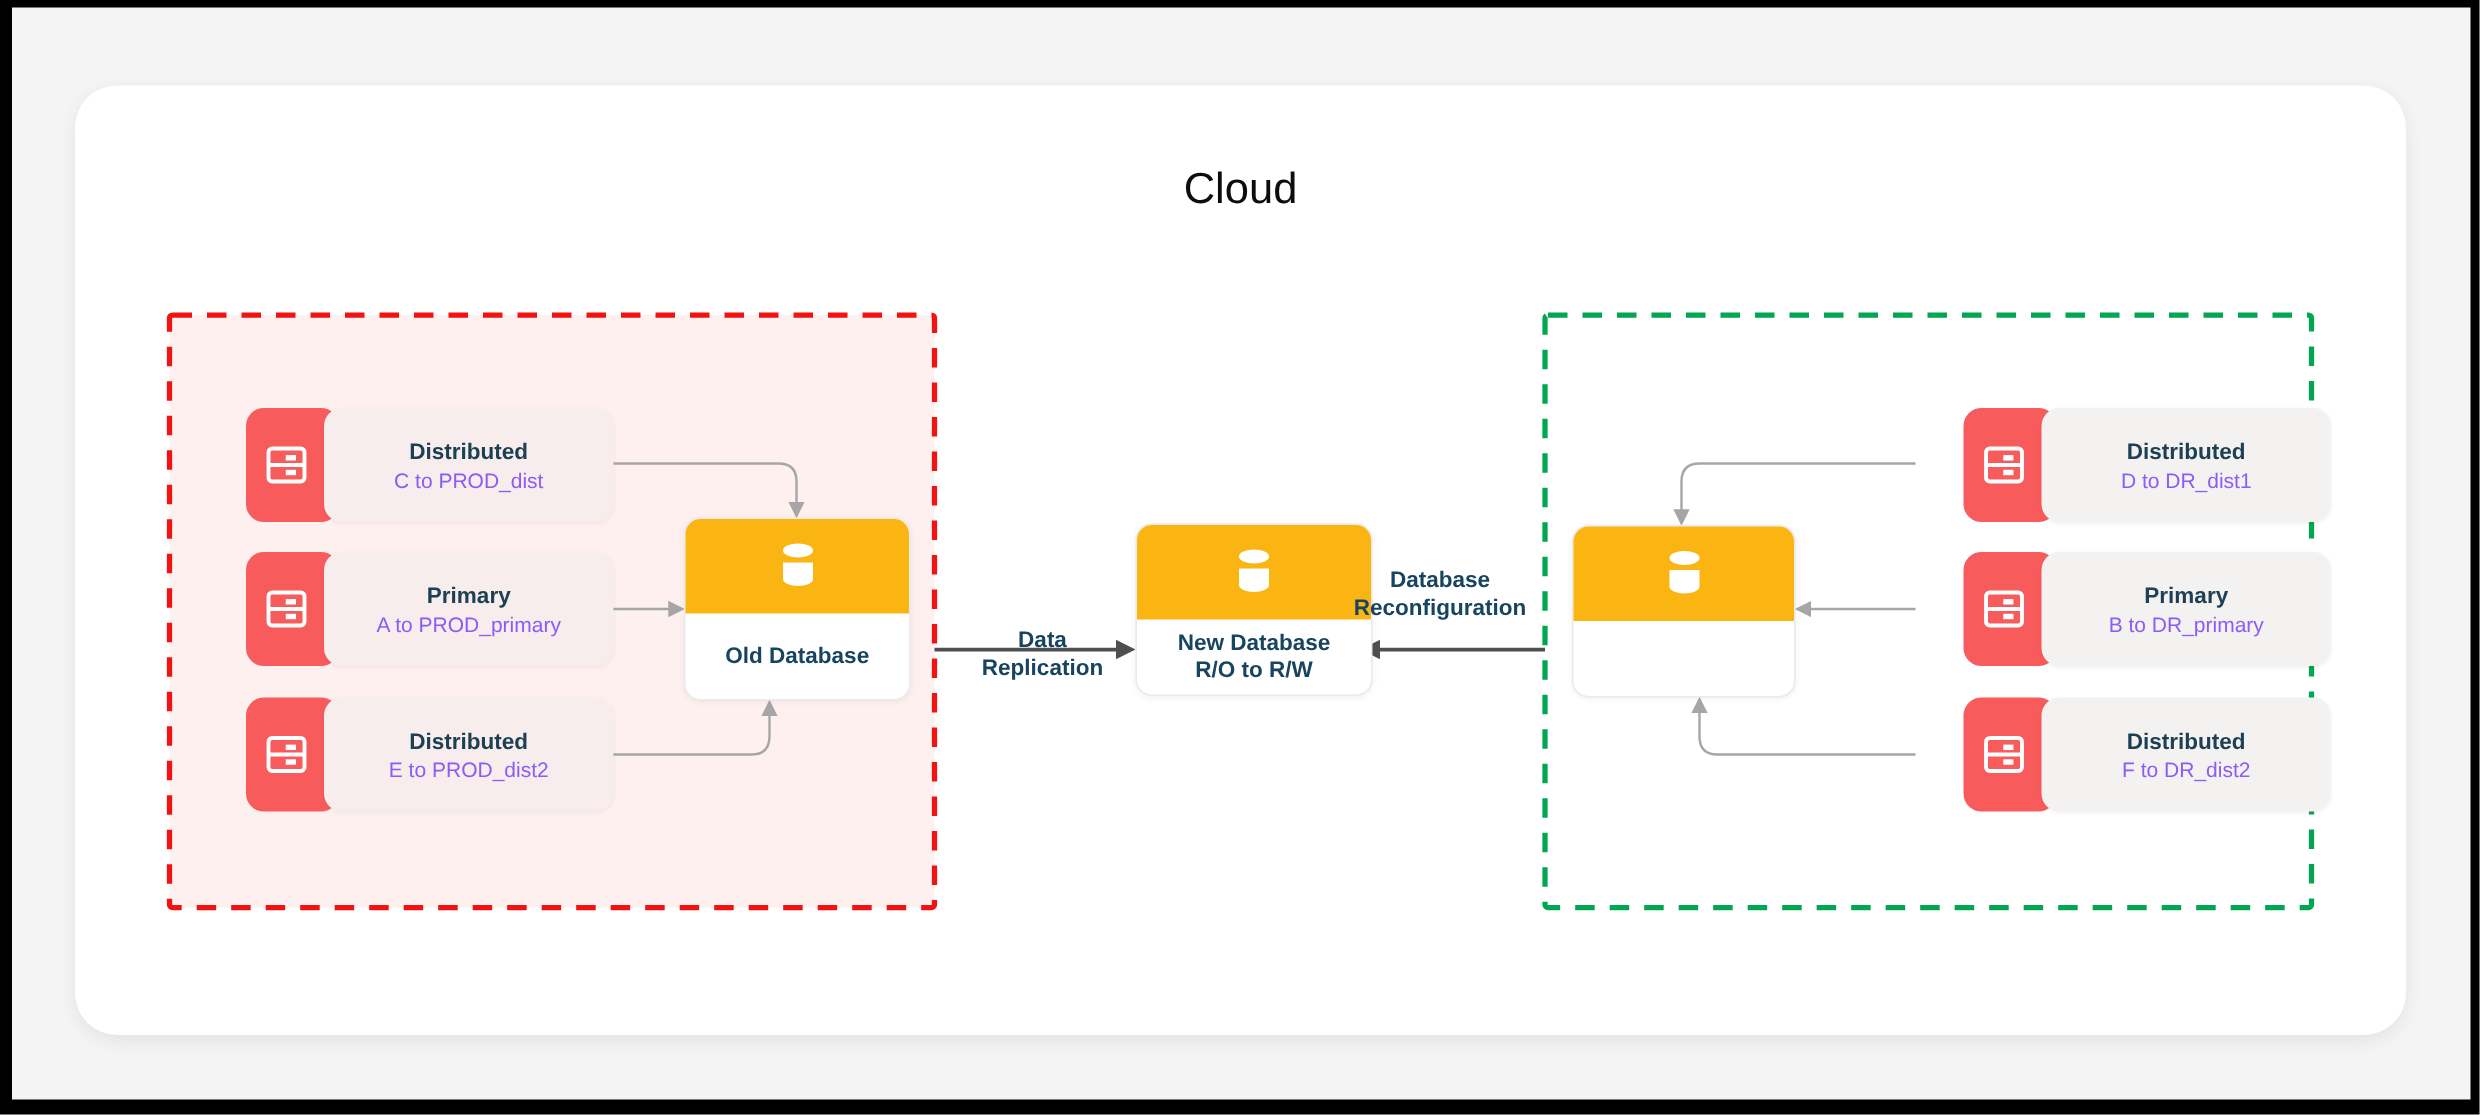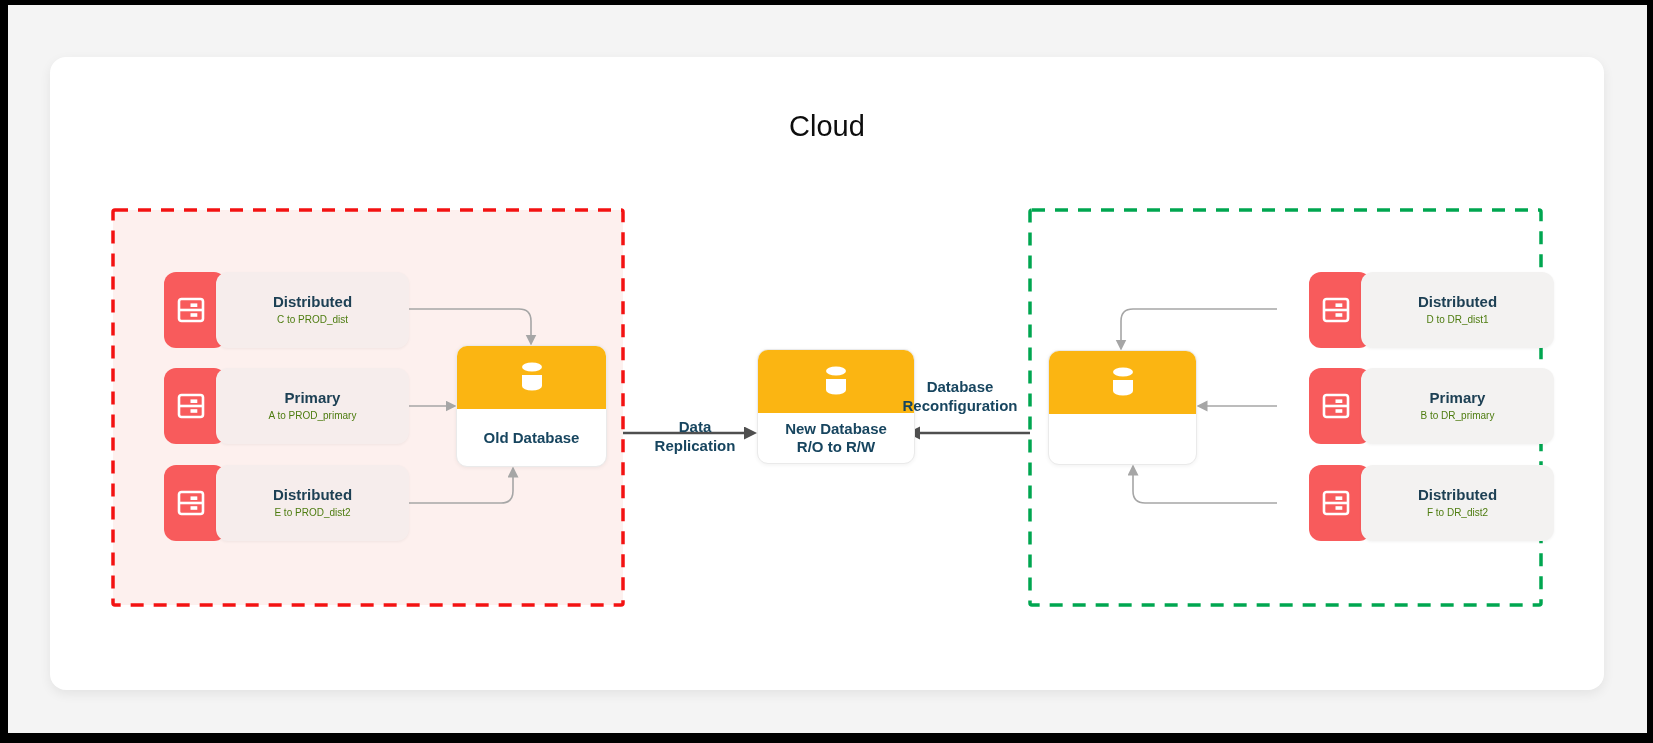--- a/index.html
+++ b/index.html
@@ -3,21 +3,21 @@
 <meta charset="utf-8">
 <style>
   html,body{margin:0;padding:0;}
   body{
     width:1653px;height:743px;background:#000;position:relative;overflow:hidden;
     font-family:"Liberation Sans",sans-serif;
   }
   .canvas{position:absolute;left:8px;top:5px;right:6px;bottom:10px;background:#f4f4f4;}
   .card{
     position:absolute;left:42px;top:52px;width:1554px;height:633px;background:#fff;
-    border-radius:16px;box-shadow:0 4px 12px rgba(0,0,0,.07);
+    border-radius:28px;box-shadow:0 4px 12px rgba(0,0,0,.07);
   }
   .diagram-title{
     position:absolute;left:0;right:0;top:52px;text-align:center;
     font-size:29px;line-height:34px;color:#0d0d0d;font-weight:400;
   }
   svg.overlay{position:absolute;left:0;top:0;z-index:1;}
   
   .server{position:absolute;width:245px;height:76px;z-index:2;margin-left:32px;}
   .server .accent{
     position:absolute;left:0;top:0;bottom:0;width:62px;background:#f85b5c;
@@ -25,21 +25,21 @@
   }
   .server .accent svg{margin-left:13px;}
   .server .body{
     position:absolute;left:52px;top:0;right:0;bottom:0;border-radius:12px;
     display:flex;flex-direction:column;align-items:center;justify-content:center;
     box-shadow:0 1px 3px rgba(0,0,0,.05);
   }
   .body.tint-pink{background:#f6edec;}
   .body.tint-grey{background:#f3f2f1;}
   .server .s-title{font-weight:bold;font-size:15px;color:#1d4054;line-height:19px;}
-  .server .s-sub{font-size:10px;color:#4d7c0f;line-height:18px;}
+  .server .s-sub{font-size:14px;color:#8b5cf6;line-height:18px;}
   
   .db{
     position:absolute;background:#fff;border:1px solid #eaeaea;border-radius:11px;
     box-shadow:0 1px 4px rgba(0,0,0,.06);z-index:2;box-sizing:border-box;
   }
   .db .head{
     height:63px;background:#fbb512;border-radius:10px 10px 0 0;
     display:flex;align-items:center;justify-content:center;
   }
   .db .label{

